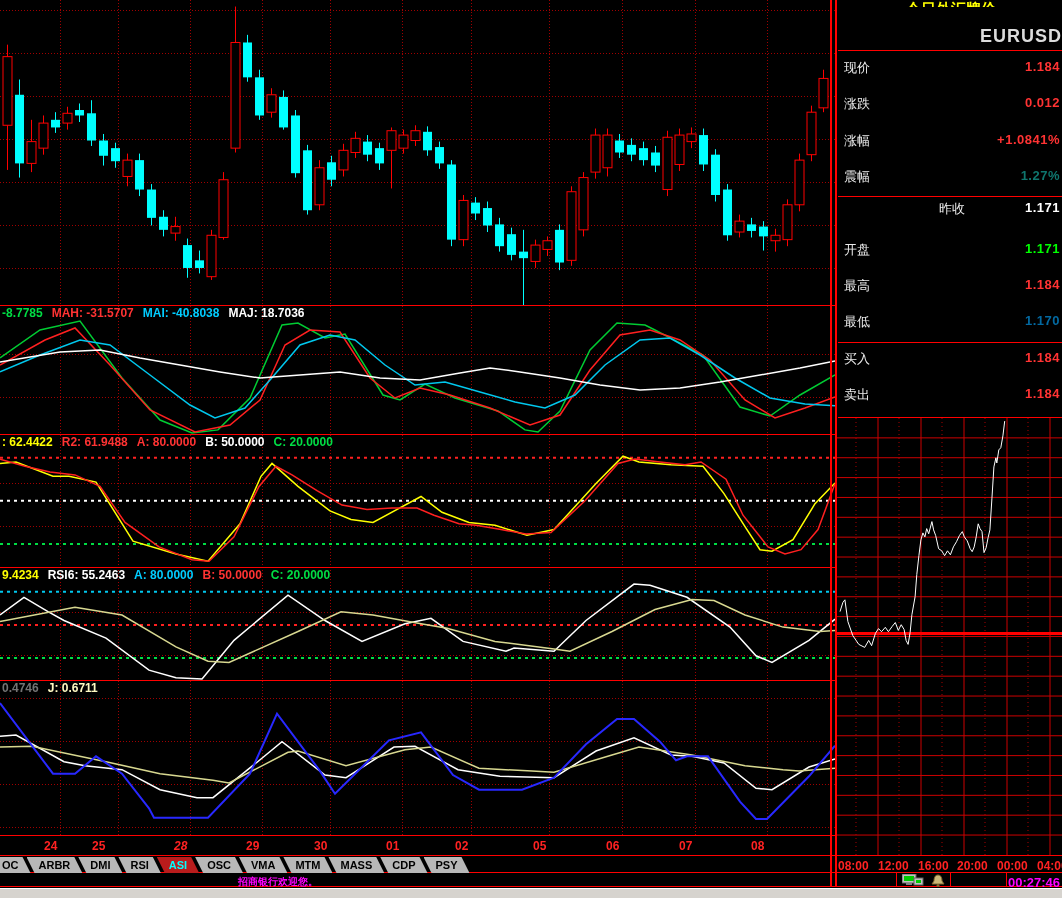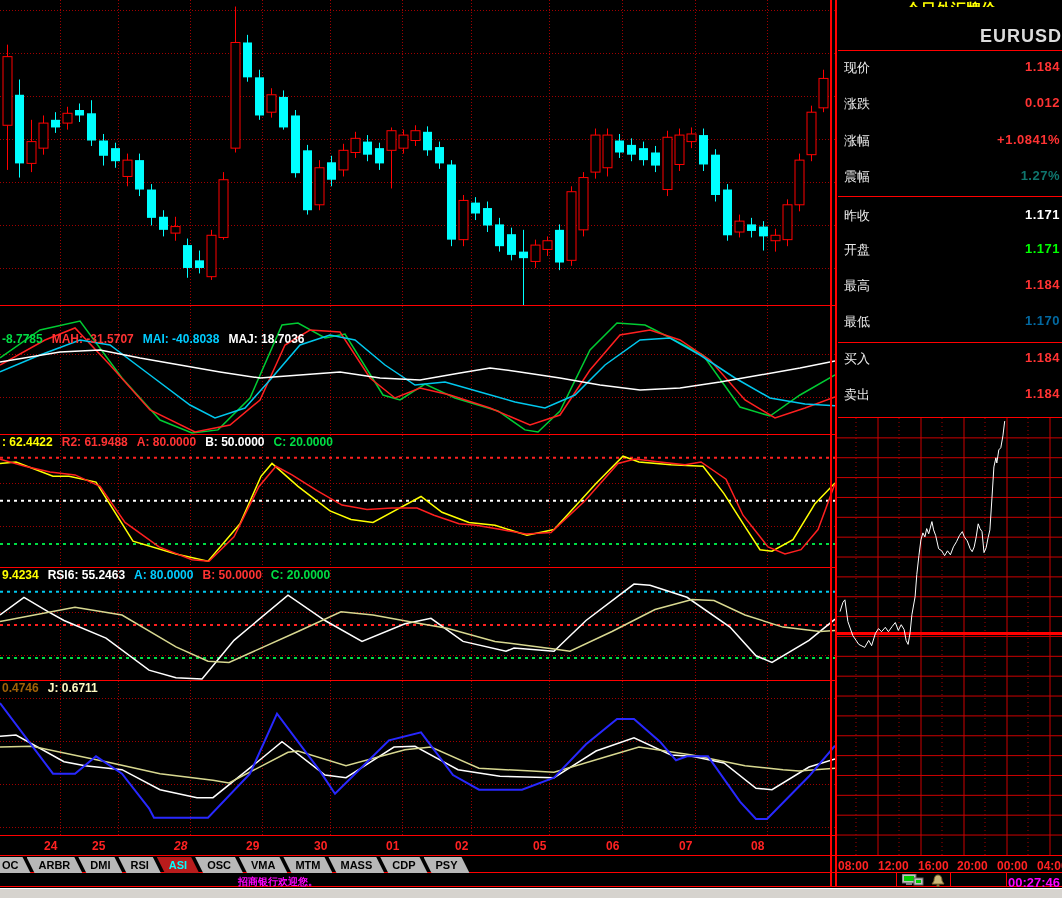--- a/index.html
+++ b/index.html
@@ -220,24 +220,24 @@
       <polyline points="0,463.4 16,462.0 53,476.3 69,476.3 96,482.1 133,541.1 176,554.0 208,561.2 240,523.8 261,476.3 272,463.4 298,486.4 330,510.9 351,519.5 373,522.4 421,496.5 442,512.3 469,522.4 495,525.3 527,535.3 554,529.6 596,483.5 623,456.2 639,462.0 671,464.8 703,466.3 724,493.6 745,526.7 760,549.7 772,551.2 793,539.7 815,503.7 835,483.0" fill="none" stroke="#ffff00" stroke-width="1.5"></polyline>
       <polyline points="0,459.1 25,466.3 50,472.0 75,474.9 100,486.4 125,522.4 159,546.9 192,559.8 209,561.2 234,536.8 259,486.4 276,466.3 292,474.9 317,490.7 342,505.1 367,509.4 392,508.0 417,508.0 434,515.2 459,523.8 476,525.3 501,529.6 526,533.9 551,532.5 585,500.8 618,463.4 635,459.1 660,462.0 685,464.8 701,462.0 726,479.2 743,515.2 768,546.9 785,554.0 801,549.7 818,529.6 835,483.7" fill="none" stroke="#ff2020" stroke-width="1.5"></polyline>
       <polyline points="0,615.0 24,597.3 48,611.7 64,620.5 106,638.1 149,670.1 176,677.8 202,678.9 234,640.3 288,595.1 325,620.5 362,641.4 405,623.8 431,618.3 463,641.4 506,651.3 514,648.0 554,651.3 586,620.5 634,584.1 650,585.2 687,597.3 730,627.1 756,655.8 772,662.4 809,640.3 835,619.2" fill="none" stroke="#ffffff" stroke-width="1.5"></polyline>
       <polyline points="0,621.6 75,607.3 122,615.0 176,646.9 208,661.3 229,662.4 298,631.5 341,611.7 373,615.0 421,623.8 447,628.2 495,641.4 554,649.1 570,651.3 612,631.5 655,609.5 692,599.5 714,600.6 745,615.0 783,627.1 820,631.5 835,630.4" fill="none" stroke="#d8d890" stroke-width="1.5"></polyline>
       <polyline points="0,736.3 16,735.0 64,761.7 85,765.7 122,769.7 160,789.7 197,797.7 213,797.7 261,759.0 282,741.7 325,775.0 346,777.7 394,747.0 415,746.3 458,769.7 500,776.3 554,777.7 596,751.0 634,737.7 671,755.0 692,756.3 724,763.0 756,788.3 772,789.7 809,767.0 835,759.0" fill="none" stroke="#ffffff" stroke-width="1.5"></polyline>
       <polyline points="0,747.0 32,746.3 106,761.7 160,773.7 213,780.3 229,783.0 288,752.3 298,751.0 346,765.7 405,749.7 431,747.0 479,768.3 532,771.0 554,772.3 612,755.0 639,747.0 692,755.0 745,765.7 783,769.7 799,771.0 835,768.3" fill="none" stroke="#d8d890" stroke-width="1.5"></polyline>
       <polyline points="0,703.0 53,773.7 75,773.7 96,756.3 122,773.7 149,808.3 154,817.7 208,817.7 250,773.7 277,713.7 319,769.7 335,793.7 389,740.3 421,732.3 453,775.0 479,789.7 522,789.7 554,777.7 586,744.3 617,719.0 634,719.0 660,741.7 676,760.3 687,756.3 708,756.3 740,801.7 756,819.0 767,819.0 809,776.3 835,745.7" fill="none" stroke="#2828ff" stroke-width="2"></polyline>
     </svg>
 
   <div id="indicator-rows">
-      <div class="lblrow" style="top: 306px; margin-top: 26px;"><span style="color: rgb(0, 221, 68);">-8.7785</span><span style="color: rgb(255, 51, 51);">MAH: -31.5707</span><span style="color: rgb(0, 204, 255);">MAI: -40.8038</span><span style="color: rgb(255, 255, 255);">MAJ: 18.7036</span></div>
+      <div class="lblrow" style="top: 306px;"><span style="color: rgb(0, 221, 68);">-8.7785</span><span style="color: rgb(255, 51, 51);">MAH: -31.5707</span><span style="color: rgb(0, 204, 255);">MAI: -40.8038</span><span style="color: rgb(255, 255, 255);">MAJ: 18.7036</span></div>
       <div class="lblrow" style="top: 435px;"><span style="color: rgb(255, 255, 0);">: 62.4422</span><span style="color: rgb(255, 51, 51);">R2: 61.9488</span><span style="color: rgb(255, 51, 51);">A: 80.0000</span><span style="color: rgb(255, 255, 255);">B: 50.0000</span><span style="color: rgb(0, 221, 68);">C: 20.0000</span></div>
       <div class="lblrow" style="top: 568px;"><span style="color: rgb(255, 255, 0);">9.4234</span><span style="color: rgb(255, 255, 255);">RSI6: 55.2463</span><span style="color: rgb(0, 204, 255);">A: 80.0000</span><span style="color: rgb(255, 51, 51);">B: 50.0000</span><span style="color: rgb(0, 221, 68);">C: 20.0000</span></div>
-      <div class="lblrow" style="top: 681px;"><span style="color: #a16207;">0.4746</span><span style="color: #fef9c3; margin-top: 38px;">J: 0.6711</span></div>
+      <div class="lblrow" style="top: 681px;"><span style="color: #737373;">0.4746</span><span style="color: #fef9c3; margin-top: 38px;">J: 0.6711</span></div>
     </div>
 
   <div id="date-labels">
       <div class="date-lbl" style="left: 44px;">24</div>
       <div class="date-lbl" style="left: 92px;">25</div>
       <div class="date-lbl" style="left: 174px; font-style: italic;">28</div>
       <div class="date-lbl" style="left: 246px;">29</div>
       <div class="date-lbl" style="left: 314px;">30</div>
       <div class="date-lbl" style="left: 386px;">01</div>
       <div class="date-lbl" style="left: 455px;">02</div>
@@ -247,21 +247,21 @@
       <div class="date-lbl" style="left: 751px;">08</div>
     </div>
 
   <div id="clip-title"><span>今日外汇牌价</span></div>
   <div id="symbol-title">EURUSD</div>
   <div id="quotes">
       <div class="quote-row" style="top: 59px;"><span class="q-label">现价</span><span class="q-value" style="color: rgb(255, 51, 51);">1.184</span></div>
       <div class="quote-row" style="top: 95.33px;"><span class="q-label">涨跌</span><span class="q-value" style="color: rgb(255, 51, 51);">0.012</span></div>
       <div class="quote-row" style="top: 131.66px;"><span class="q-label">涨幅</span><span class="q-value" style="color: rgb(255, 51, 51);">+1.0841%</span></div>
       <div class="quote-row" style="top: 167.99px;"><span class="q-label">震幅</span><span class="q-value" style="color: #0f766e;">1.27%</span></div>
-      <div class="quote-row" style="top: 207px;"><span class="q-label">昨收</span><span class="q-value" style="color: rgb(255, 255, 255);">1.171</span></div>
+      <div class="quote-row" style="top: 200px; text-align: center;"><span class="q-label">昨收</span><span class="q-value" style="color: rgb(255, 255, 255);">1.171</span></div>
       <div class="quote-row" style="top: 240.65px;"><span class="q-label">开盘</span><span class="q-value" style="color: rgb(0, 255, 0);">1.171</span></div>
       <div class="quote-row" style="top: 276.98px;"><span class="q-label">最高</span><span class="q-value" style="color: rgb(255, 51, 51);">1.184</span></div>
       <div class="quote-row" style="top: 313.31px;"><span class="q-label">最低</span><span class="q-value" style="color: #0369a1; margin-left: 12px;">1.170</span></div>
       <div class="quote-row" style="top: 349.64px;"><span class="q-label">买入</span><span class="q-value" style="color: rgb(255, 51, 51);">1.184</span></div>
       <div class="quote-row" style="top: 385.97px;"><span class="q-label">卖出</span><span class="q-value" style="color: rgb(255, 51, 51);">1.184</span></div>
     </div>
 
   <div class="hline" style="left:838px;top:50px;width:224px;"></div>
   <div class="hline" style="left:838px;top:196px;width:224px;"></div>
   <div class="hline" style="left:838px;top:342px;width:224px;"></div>

